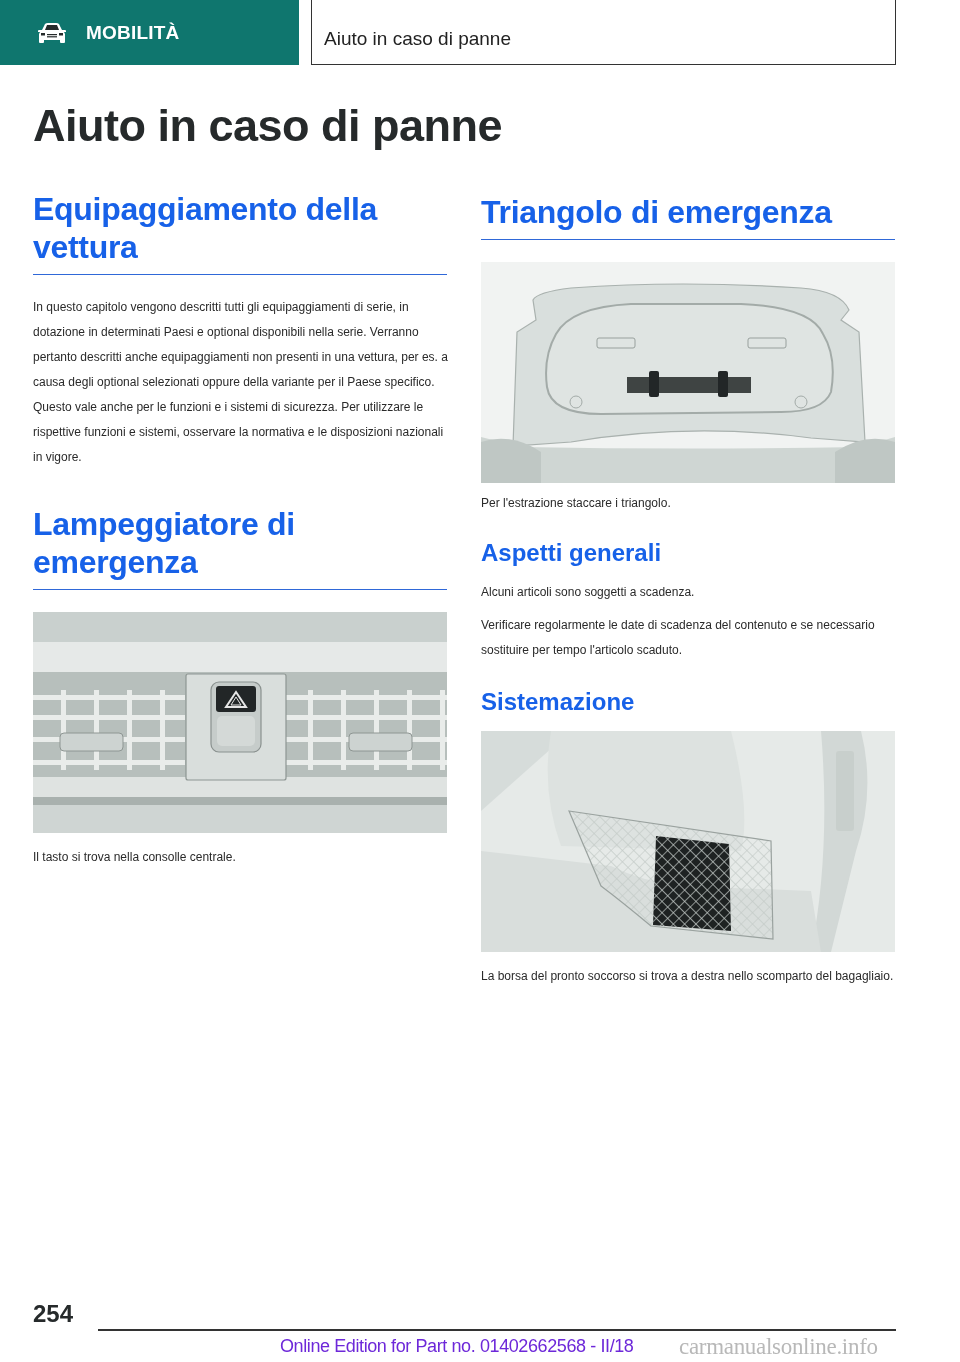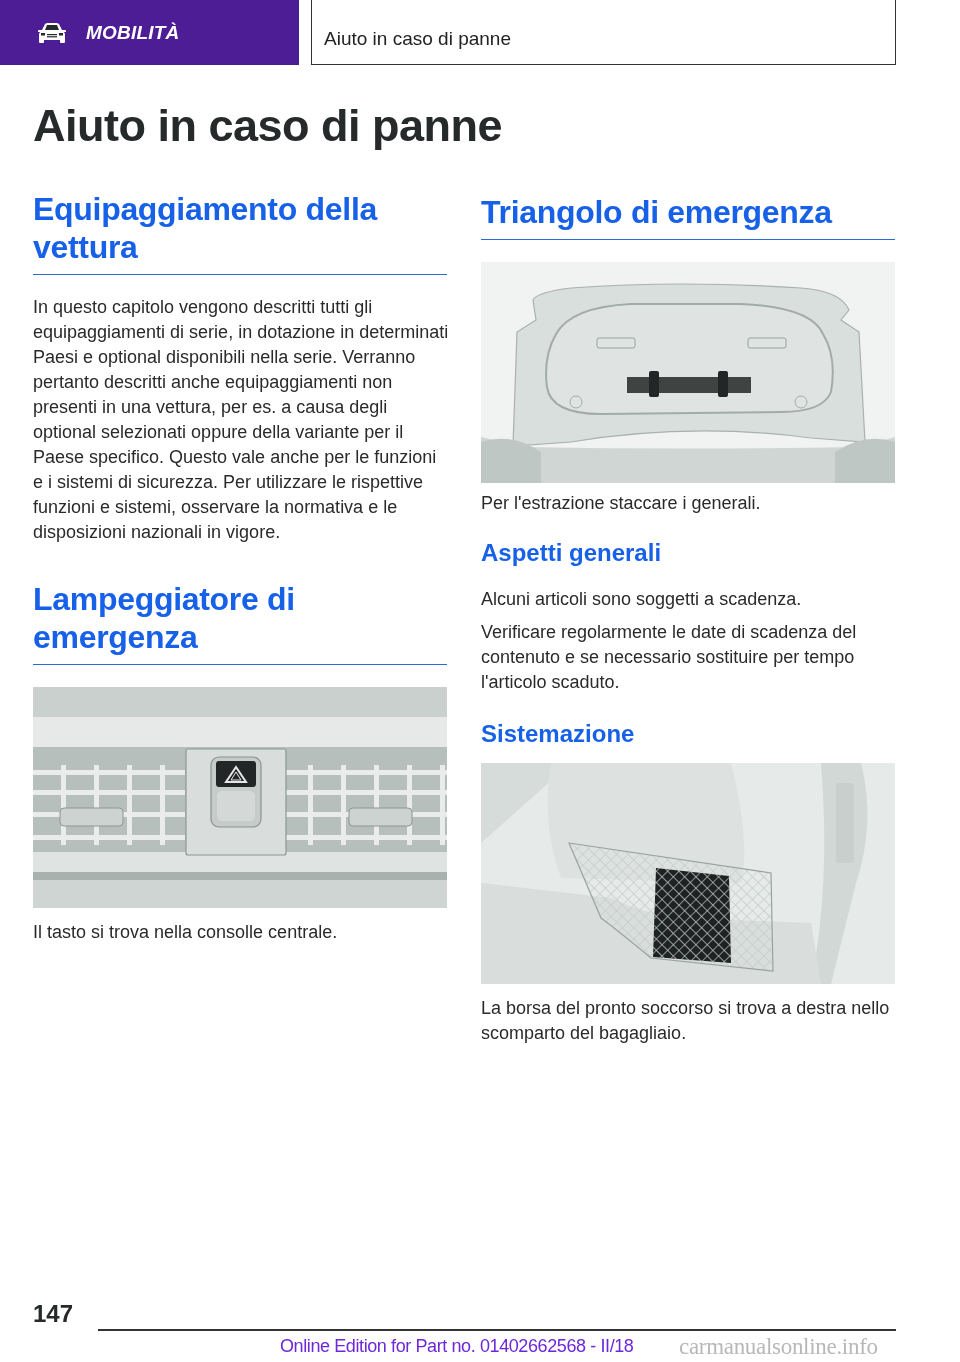--- a/index.html
+++ b/index.html
@@ -1,21 +1,21 @@
 <!DOCTYPE html>
 <html><head>
 <meta charset="utf-8">
 <style>
   * { box-sizing: border-box; margin: 0; padding: 0; }
   html, body { width: 960px; height: 1362px; background: #ffffff; overflow: hidden; }
   body { position: relative; font-family: "Liberation Sans", "DejaVu Sans", sans-serif; color: #222222; }
 
   .header-tab {
     position: absolute; left: 0; top: 0; width: 299px; height: 65px;
-    background: #4c1d95; display: flex; align-items: center; padding-left: 36px; font-style: italic;
+    background: #0f766e; display: flex; align-items: center; padding-left: 36px;
   }
   .header-tab .car-icon { width: 32px; height: 22px; margin-right: 18px; display: inline-block; }
   .header-tab .tab-label { color: #ffffff; font-weight: bold; font-size: 19px; letter-spacing: 0.2px; }
   .header-crumb {
     position: absolute; left: 311px; top: -2px; width: 585px; height: 67px;
     border: 1.5px solid #333; border-top: none; background: #fff;
     display: flex; align-items: center; padding-left: 12px; padding-top: 16px;
   }
   .header-crumb span { font-size: 19px; color: #222; }
 
@@ -26,21 +26,21 @@
 
   .col { position: absolute; top: 190px; width: 414px; }
   .col-left { left: 33px; }
   .col-right { left: 481px; }
 
   .h2 {
     color: #1761e8; font-weight: bold; font-size: 32px; line-height: 38px;
     padding-bottom: 8px; border-bottom: 1.5px solid #2f68d8; letter-spacing: -0.3px;
   }
   .h3 { color: #1761e8; font-weight: bold; font-size: 24px; line-height: 30px; }
-  p.body { font-size: 18px; line-height: 25px; color: #2a2a2a; }
+  p.body { font-size: 12px; line-height: 25px; color: #2a2a2a; }
 
   .figure { width: 414px; height: 221px; background: #e4e7e6; position: relative; overflow: hidden; }
 
   .footer-num { position: absolute; left: 33px; top: 1300px; font-size: 24px; font-weight: bold; color: #262a2b; }
   .footer-rule { position: absolute; left: 98px; top: 1329px; width: 798px; height: 1.5px; background: #333; }
   .footer-edition { position: absolute; left: 280px; top: 1336px; font-size: 18px; color: #6d28d9; letter-spacing: -0.4px; }
   .footer-watermark { position: absolute; left: 679px; top: 1334px; font-size: 23px; color: #b8b8b8; letter-spacing: -0.3px; font-family: Liberation Serif, serif; }
 </style>
 </head>
 <body>
@@ -131,25 +131,25 @@
       <rect x="237" y="109" width="10" height="26" rx="2" fill="#222627"></rect>
       <circle cx="95" cy="140" r="6" fill="none" stroke="#a3aba8"></circle>
       <circle cx="320" cy="140" r="6" fill="none" stroke="#a3aba8"></circle>
 
       <path d="M0 175 L40 185 Q210 188 380 185 L414 175 L414 221 L0 221 Z" fill="#cfd6d3"></path>
       <path d="M0 180 Q30 170 60 190 L60 221 L0 221 Z" fill="#bfc7c4"></path>
       <path d="M414 180 Q384 170 354 190 L354 221 L414 221 Z" fill="#bfc7c4"></path>
     </svg>
   </div>
 
-  <p class="body" style="margin-top:8px;">Per l'estrazione staccare i generali.</p>
+  <p class="body" style="margin-top:8px;">Per l'estrazione staccare i triangolo.</p>
 
 
   <h3 class="h3" style="margin-top:22px;">Aspetti generali</h3>
-  <p class="body" style="margin-top:19px;">Alcuni articoli sono soggetti a scadenza.</p>
+  <p class="body" style="margin-top:12px;">Alcuni articoli sono soggetti a scadenza.</p>
   <p class="body" style="margin-top:8px;">Verificare regolarmente le date di scadenza del contenuto e se necessario sostituire per tempo l'articolo scaduto.</p>
 
   <h3 class="h3" style="margin-top:24px;">Sistemazione</h3>
 
   <div class="figure" style="margin-top:14px;">
     <svg width="414" height="221" viewBox="0 0 414 221">
       <defs>
         <pattern id="net" width="8" height="8" patternUnits="userSpaceOnUse" patternTransform="rotate(45)">
           <rect width="8" height="8" fill="none"></rect>
           <path d="M0 0 L0 8 M0 0 L8 0" stroke="#c4cbc8" stroke-width="1.3"></path>
@@ -168,16 +168,16 @@
 
       <path d="M88 80 L290 110 L292 208 L170 195 Q140 170 120 155 Z" fill="url(#net)" stroke="#9aa29f" stroke-width="1.2"></path>
 
       <path d="M175 105 L248 113 L250 200 L172 194 Z" fill="url(#netdark)"></path>
     </svg>
   </div>
 
   <p class="body" style="margin-top:12px;">La borsa del pronto soccorso si trova a destra nello scomparto del bagagliaio.</p>
 </div>
 
-<div class="footer-num">147</div>
+<div class="footer-num">254</div>
 <div class="footer-rule"></div>
 <div class="footer-edition">Online Edition for Part no. 01402662568 - II/18</div>
 <div class="footer-watermark">carmanualsonline.info</div>
 
 </body></html>

